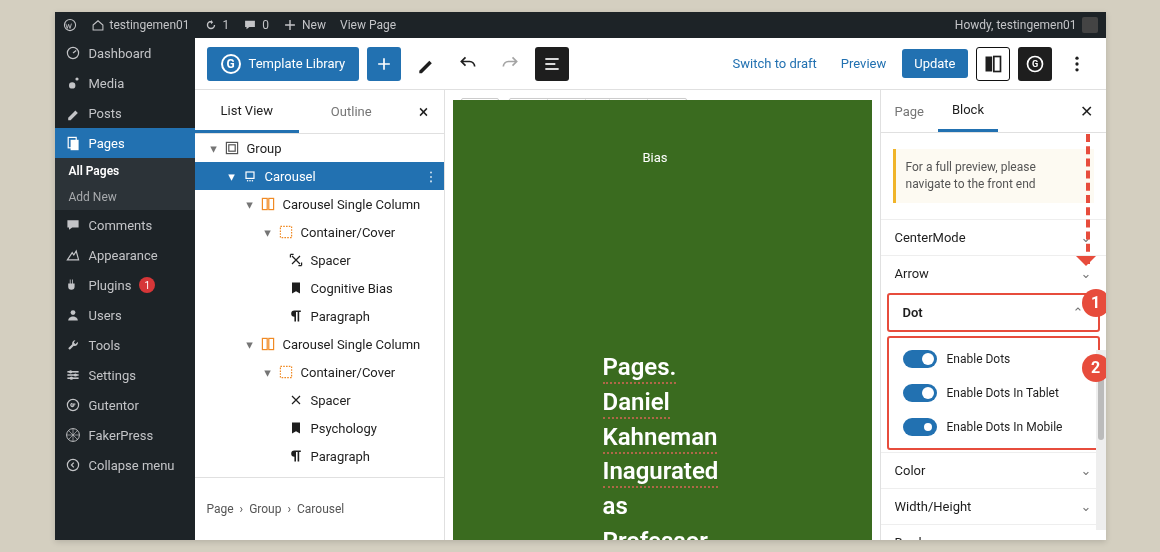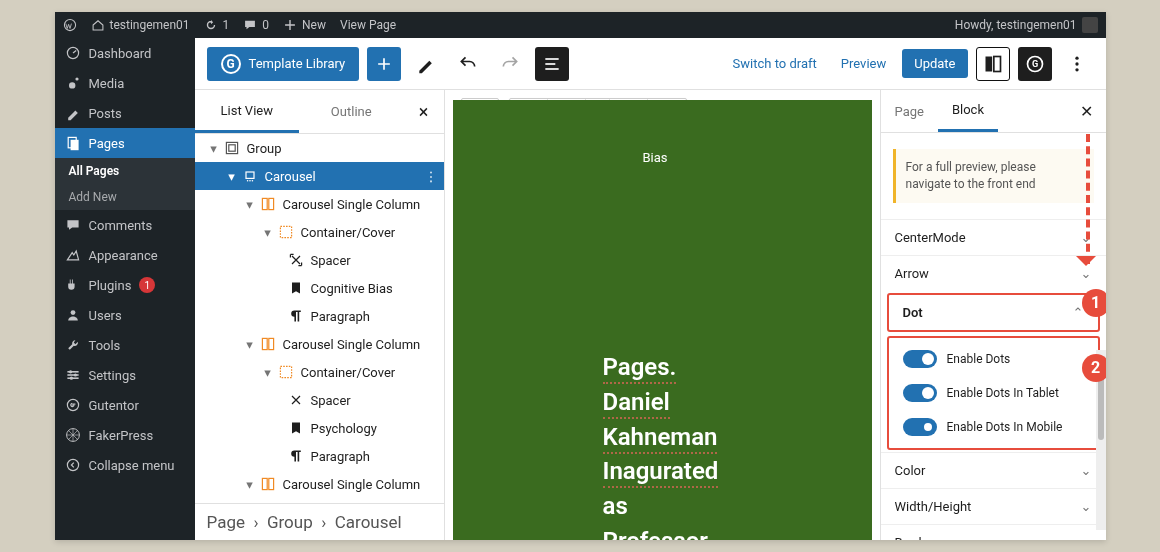--- a/index.html
+++ b/index.html
@@ -50,21 +50,21 @@
 .tree { flex: 1; overflow: auto; font-size: 13px; }
 .tree-row { display: flex; align-items: center; height: 28px; padding-right: 6px; cursor: pointer; white-space: nowrap; }
 .tree-row .chev { width: 18px; text-align: center; color: #757575; }
 .tree-row .ico { width: 18px; height: 18px; margin-right: 6px; display: inline-flex; align-items: center; justify-content: center; }
 .tree-row.sel { background: #2271b1; color: #fff; }
 .tree-row.sel .chev { color: #fff; }
 .tree-row .more { margin-left: auto; color: inherit; }
 .tree-row .ico svg { width: 16px; height: 16px; }
 .ico-col { fill: none; stroke: #f08a24; stroke-width: 1.5; }
 .ico-cont { fill: none; stroke: #f08a24; stroke-width: 1.5; stroke-dasharray: 2 1.5; }
-.breadcrumb-bar { border-top: 1px solid #e0e0e0; padding: 8px 12px; font-size: 17px; color: #555; }
+.breadcrumb-bar { border-top: 1px solid #e0e0e0; padding: 24px 12px; font-size: 12px; color: #555; }
 
 
 .canvas-wrap { flex: 1; position: relative; overflow: hidden; }
 .canvas { position: absolute; inset: 0; display: flex; flex-direction: column; }
 .block-toolbar { display: flex; background:#fff; border:1px solid #ccc; border-radius:2px; margin:8px; width:max-content; box-shadow: 0 1px 2px rgba(0,0,0,0.1); align-items:center; }
 .block-toolbar .cell { width:38px; height:40px; display:flex; align-items:center; justify-content:center; border-right:1px solid #e0e0e0; cursor:pointer; }
 .block-toolbar .cell:last-child { border-right:none; }
 .block-toolbar .cell svg { width:18px; height:18px; fill:#1e1e1e; }
 .block-toolbar .cell .mini { width:14px; height:14px; }
 .float-btn { position:absolute; top:8px; left:8px; width:38px; height:40px; border:1px solid #ccc; background:#fff; display:flex; align-items:center; justify-content:center; border-radius:2px; cursor:pointer; }

